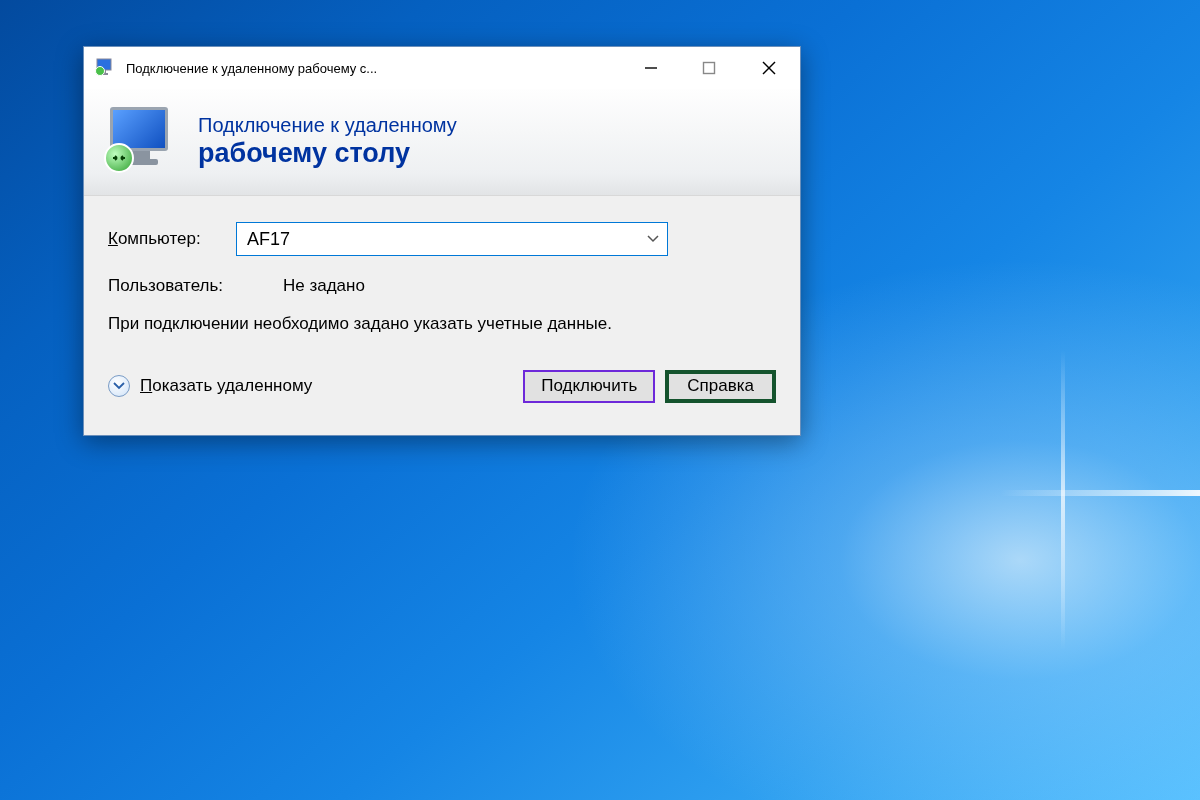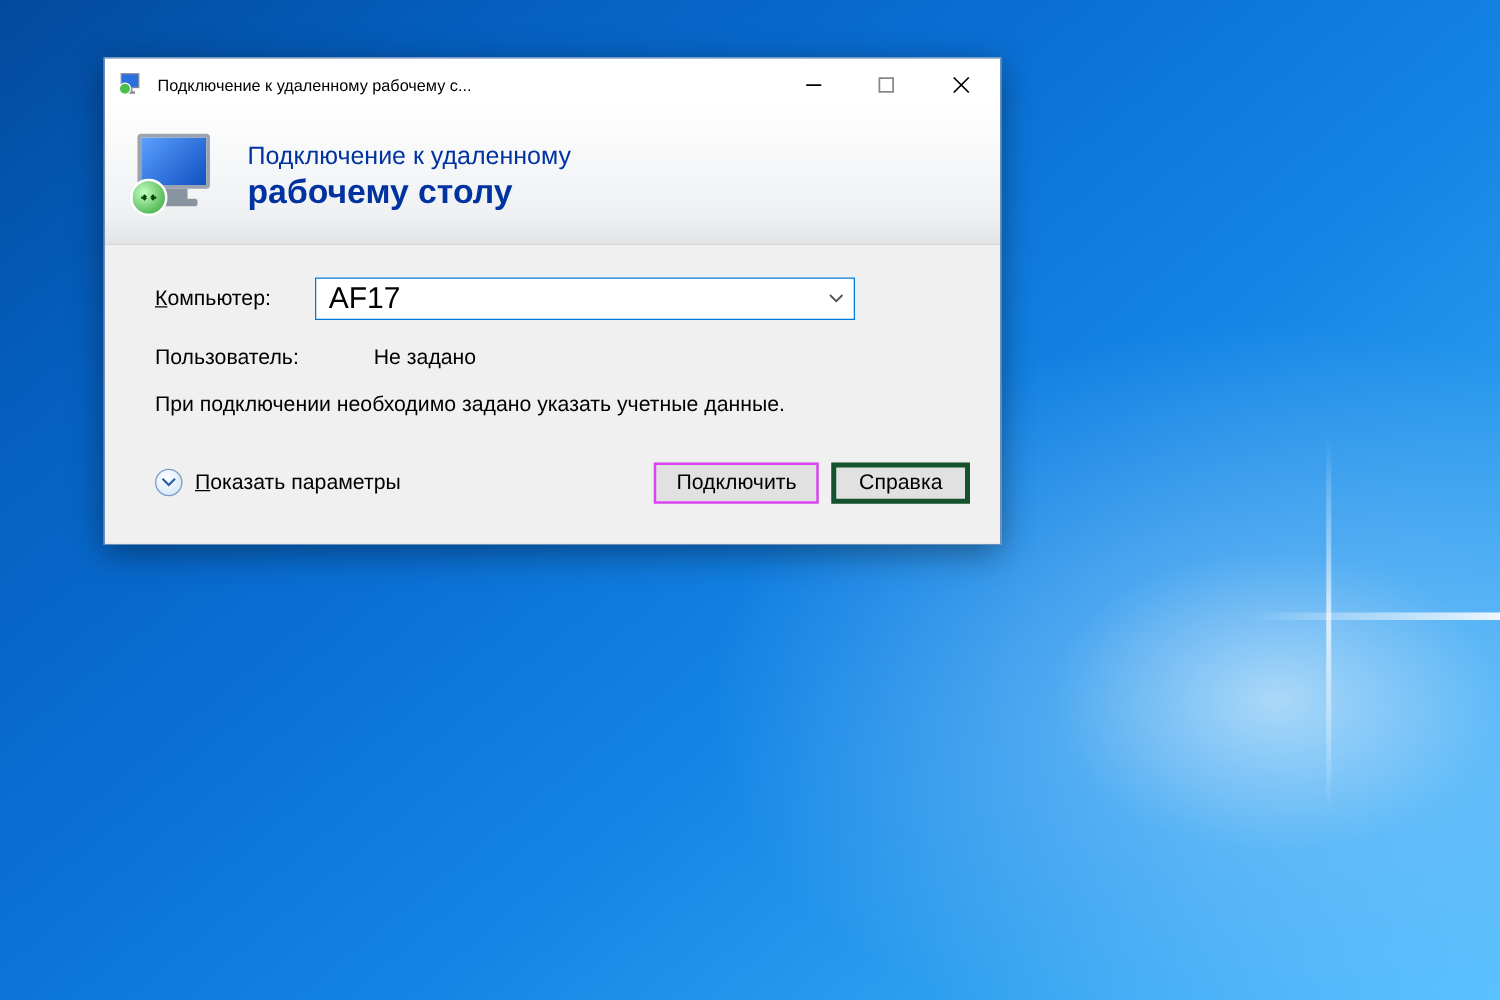--- a/index.html
+++ b/index.html
@@ -83,38 +83,38 @@
     background: radial-gradient(circle at 35% 35%, #c0ffc0, #30a030);
     border-radius: 50%; border: 2px solid #fff;
     display: flex; align-items: center; justify-content: center;
     color: #064006; font-size: 14px; font-weight: bold;
   }
   .banner-text { color: #0033a0; line-height: 1.2; }
   .banner-line1 { font-size: 20px; font-weight: 400; }
   .banner-line2 { font-size: 27px; font-weight: 700; }
 
   .body-area {
-    padding: 26px 24px 14px 40px;
+    padding: 26px 24px 14px 24px;
     background: #f0f0f0;
   }
   .field-row {
     display: flex; align-items: center; margin-bottom: 20px;
   }
   .field-label { width: 128px; color: #000; }
   .underline-first::first-letter { text-decoration: underline; }
   .combo {
     flex: 0 0 432px; height: 34px;
     border: 1px solid #0078d7;
     background: #fff;
     display: flex; align-items: center;
     padding: 0 8px 0 10px;
     position: relative;
   }
   .combo input {
-    flex: 1; border: none; outline: none; font-size: 24px;
+    flex: 1; border: none; outline: none; font-size: 18px;
     font-family: inherit; background: transparent;
   }
   .combo .chev {
     font-size: 12px; color: #555; padding-left: 8px;
   }
 
   .user-row { display: flex; margin-bottom: 16px; }
   .user-label { width: 175px; }
   .info-text { margin-bottom: 30px; color: #000; line-height: 1.4; max-width: 560px; }
 
@@ -132,21 +132,21 @@
     display: flex; align-items: center; justify-content: center;
     color: #2a5fa8;
   }
   .btn {
     height: 33px; padding: 0 18px;
     background: #e1e1e1; border: 4px solid #14532d;
     font-size: 17px; font-family: inherit;
     display: flex; align-items: center; justify-content: center;
     margin-left: 10px;
   }
-  .btn.primary { border: 2px solid #d946ef; padding: 0 16px; }
+  .btn.primary { border: 2px solid #6d28d9; padding: 0 16px; }
 </style>
 </head>
 <body>
 
 <div class="desktop-bg"></div>
 <div class="light-streak"></div>
 <div class="light-streak-v"></div>
 
 <div class="window">
 
@@ -219,20 +219,20 @@
 
     <div class="info-text">При подключении необходимо задано указать учетные данные.</div>
 
     <div class="footer-row">
       <div class="expand-group">
         <div class="expand-icon">
           <svg width="12" height="10">
               <path d="M1 2 L6 7 L11 2" fill="none" stroke="#2a5fa8" stroke-width="1.8"></path>
             </svg>
         </div>
-        <span class="underline-first">Показать параметры</span>
+        <span class="underline-first">Показать удаленному</span>
       </div>
       <button class="btn primary underline-first">Подключить</button>
       <button class="btn underline-first">Справка</button>
     </div>
 
   </div>
 </div>
 
 </body></html>

